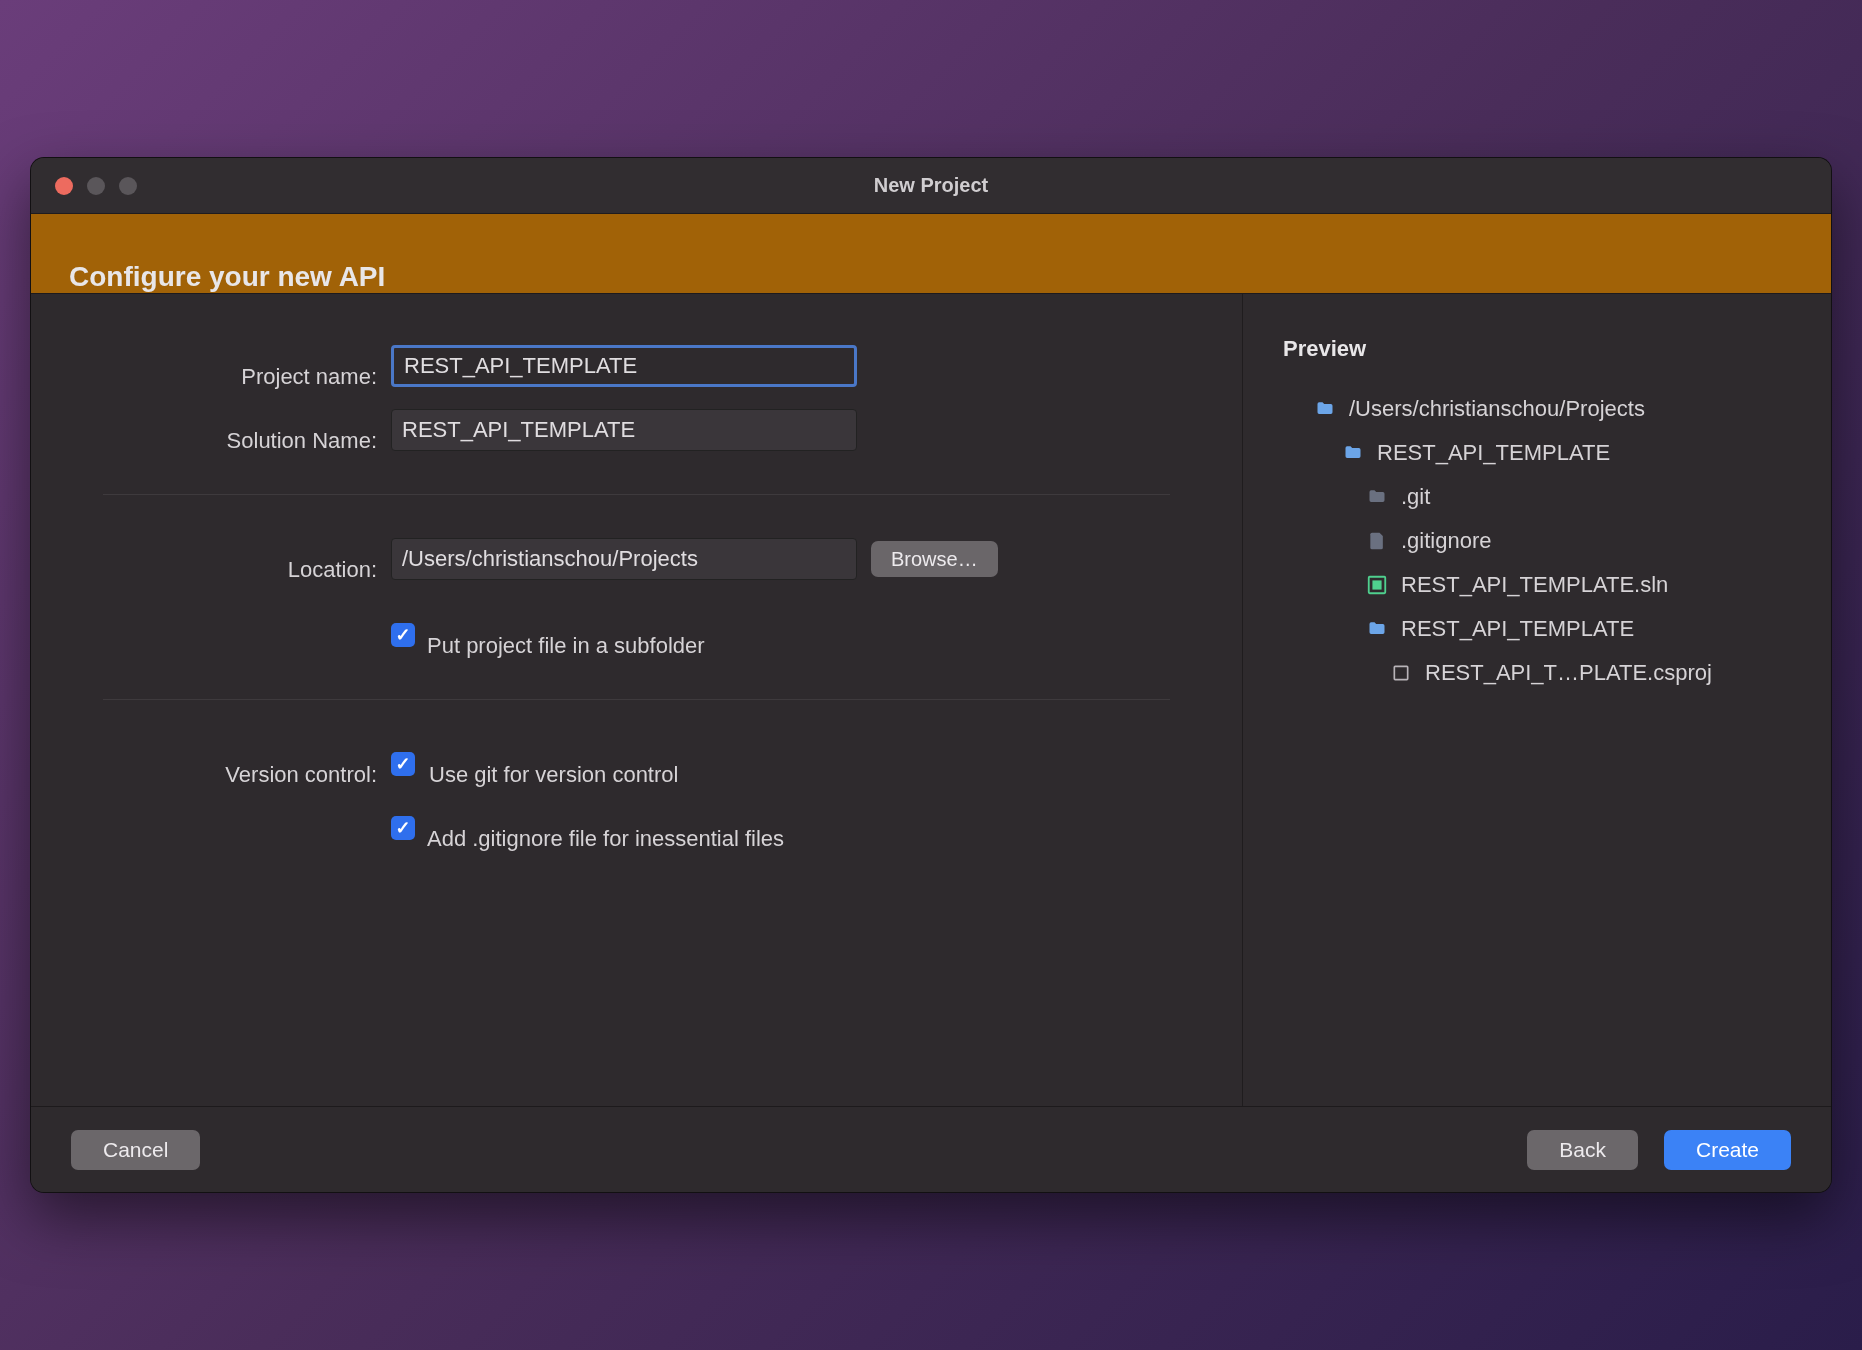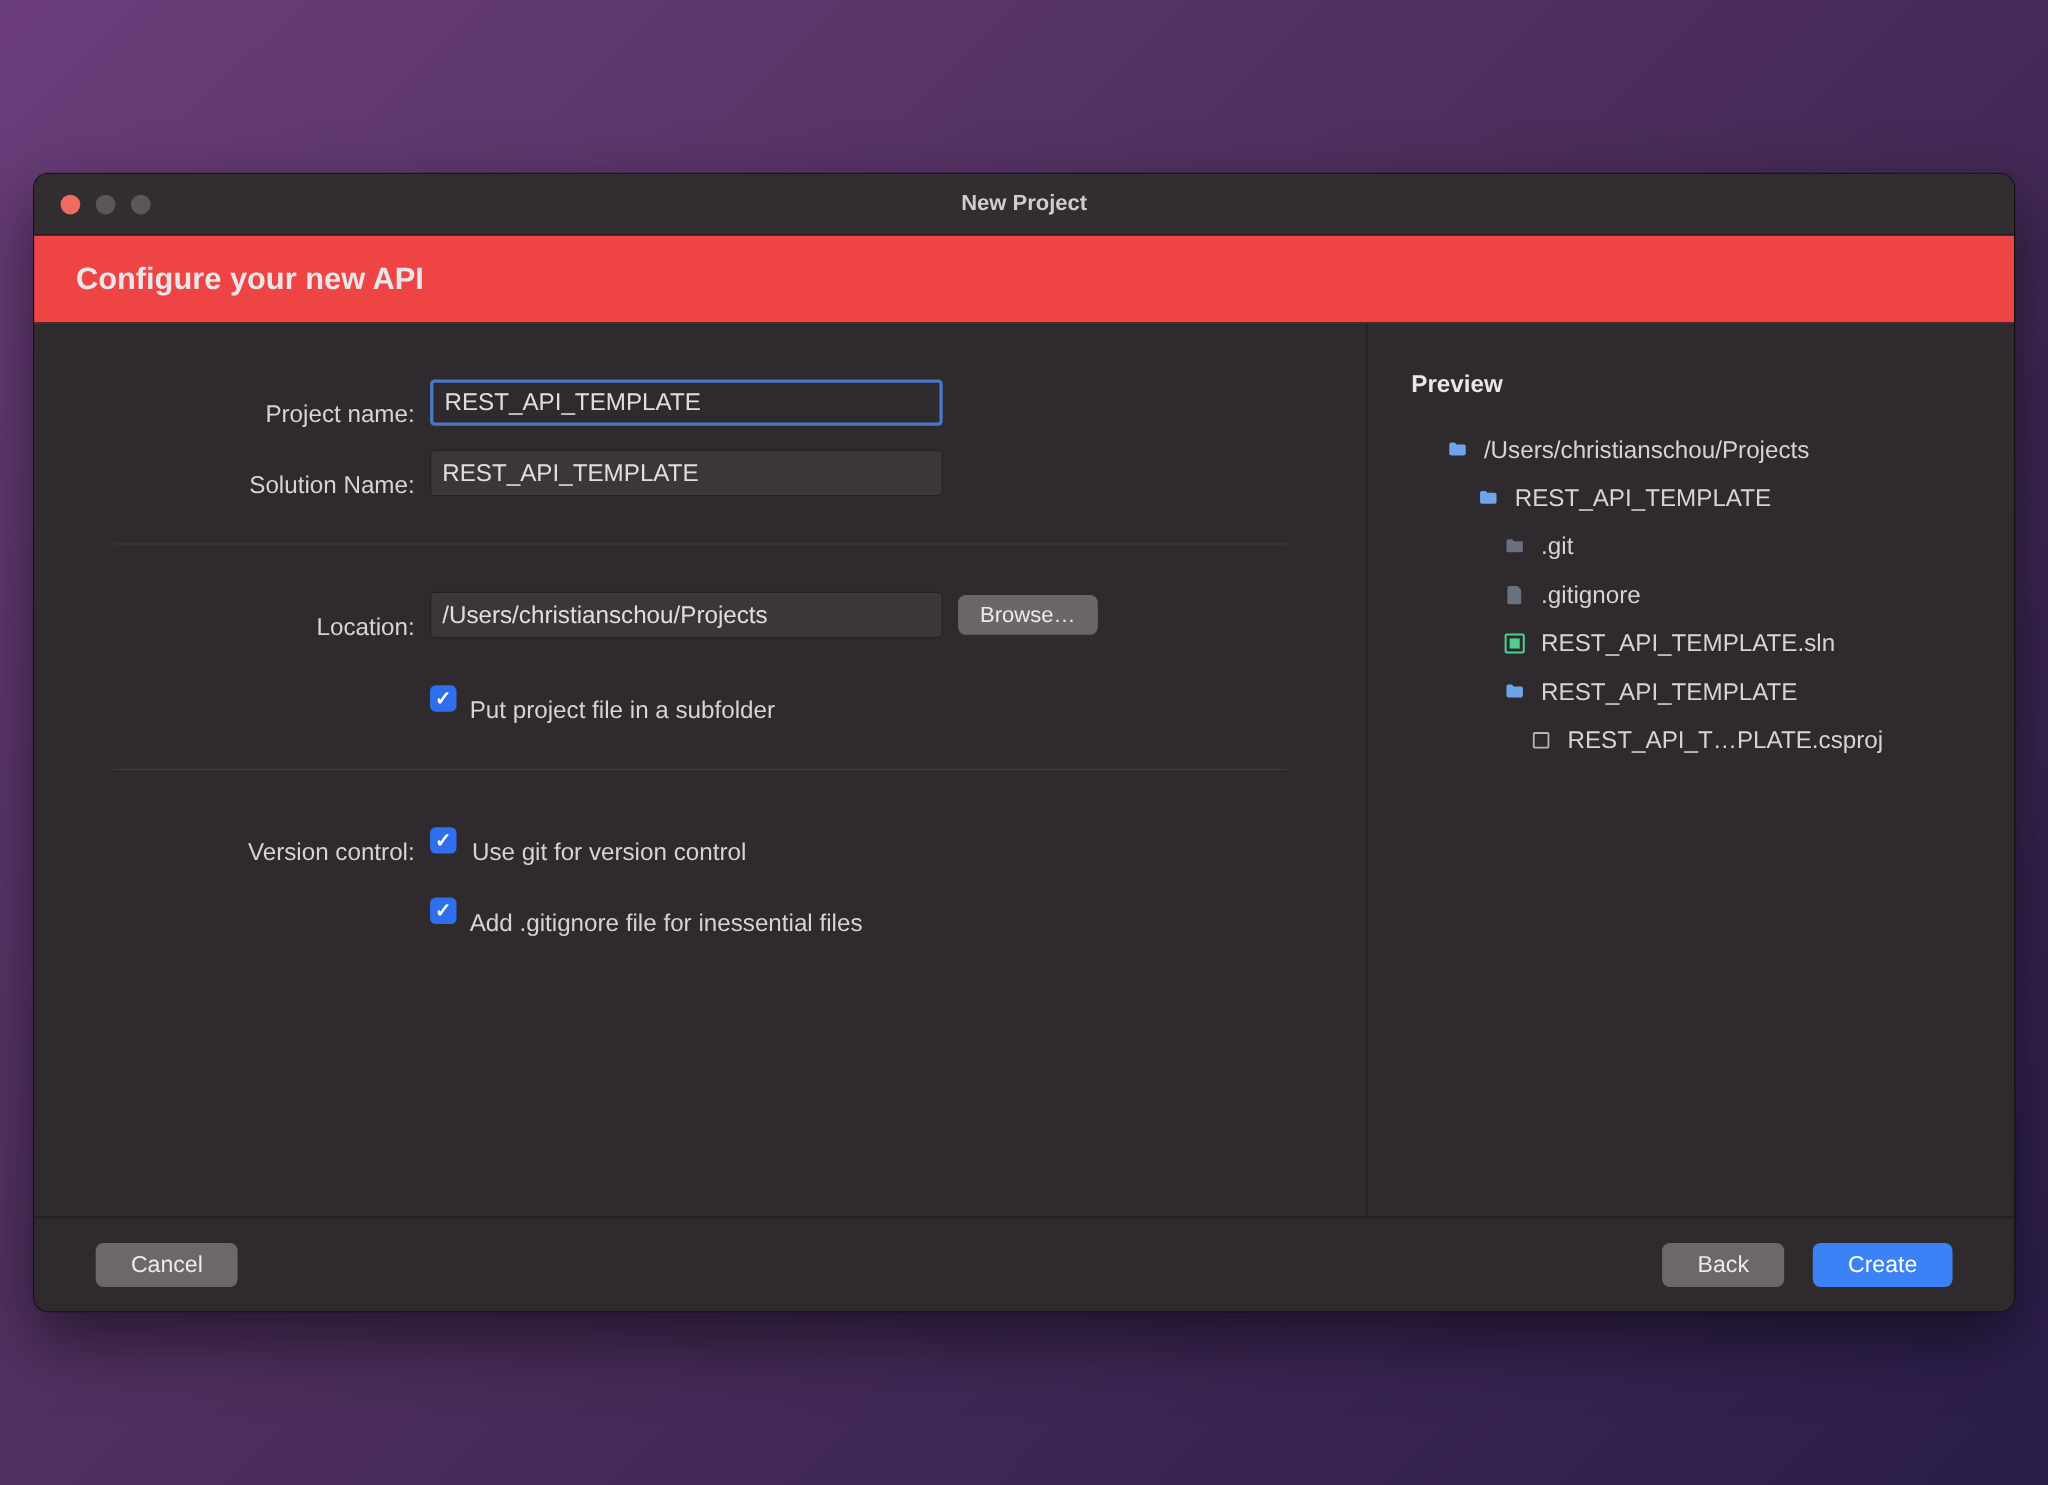--- a/index.html
+++ b/index.html
@@ -46,24 +46,24 @@
     .window-title {
       width: 100%;
       text-align: center;
       color: #d0cdd0;
       font-size: 20px;
       font-weight: 600;
     }
     .subtitle-bar {
       height: 80px;
       display: flex;
-      align-items: center;
+      align-items: flex-end;
       padding: 0 38px;
       border-bottom: 1px solid #1d1a1c;
-      background: #ef4444;
+      background: #a16207;
       flex-shrink: 0;
     }
     .subtitle {
       color: #e8e6e8;
       font-size: 28px;
       font-weight: 700;
     }
     .content {
       flex: 1;
       display: flex;
@@ -176,21 +176,21 @@
     .folder-blue svg { fill: #6ca5e8; }
     .folder-dim svg { fill: #6a7080; }
     .file-dim svg { fill: #6a7080; }
     .file-sln svg { fill: none; stroke: #4fd08e; stroke-width: 2; }
     .file-csproj svg { fill: none; stroke: #b8b3b8; stroke-width: 2; }
     .footer {
       height: 86px;
       display: flex;
       align-items: center;
       justify-content: space-between;
-      padding: 0 56px;
+      padding: 0 40px;
       border-top: 1px solid #1d1a1c;
       background: #2e2a2d;
       flex-shrink: 0;
     }
     .btn {
       height: 40px;
       padding: 0 32px;
       border: none;
       border-radius: 7px;
       font-size: 21px;

